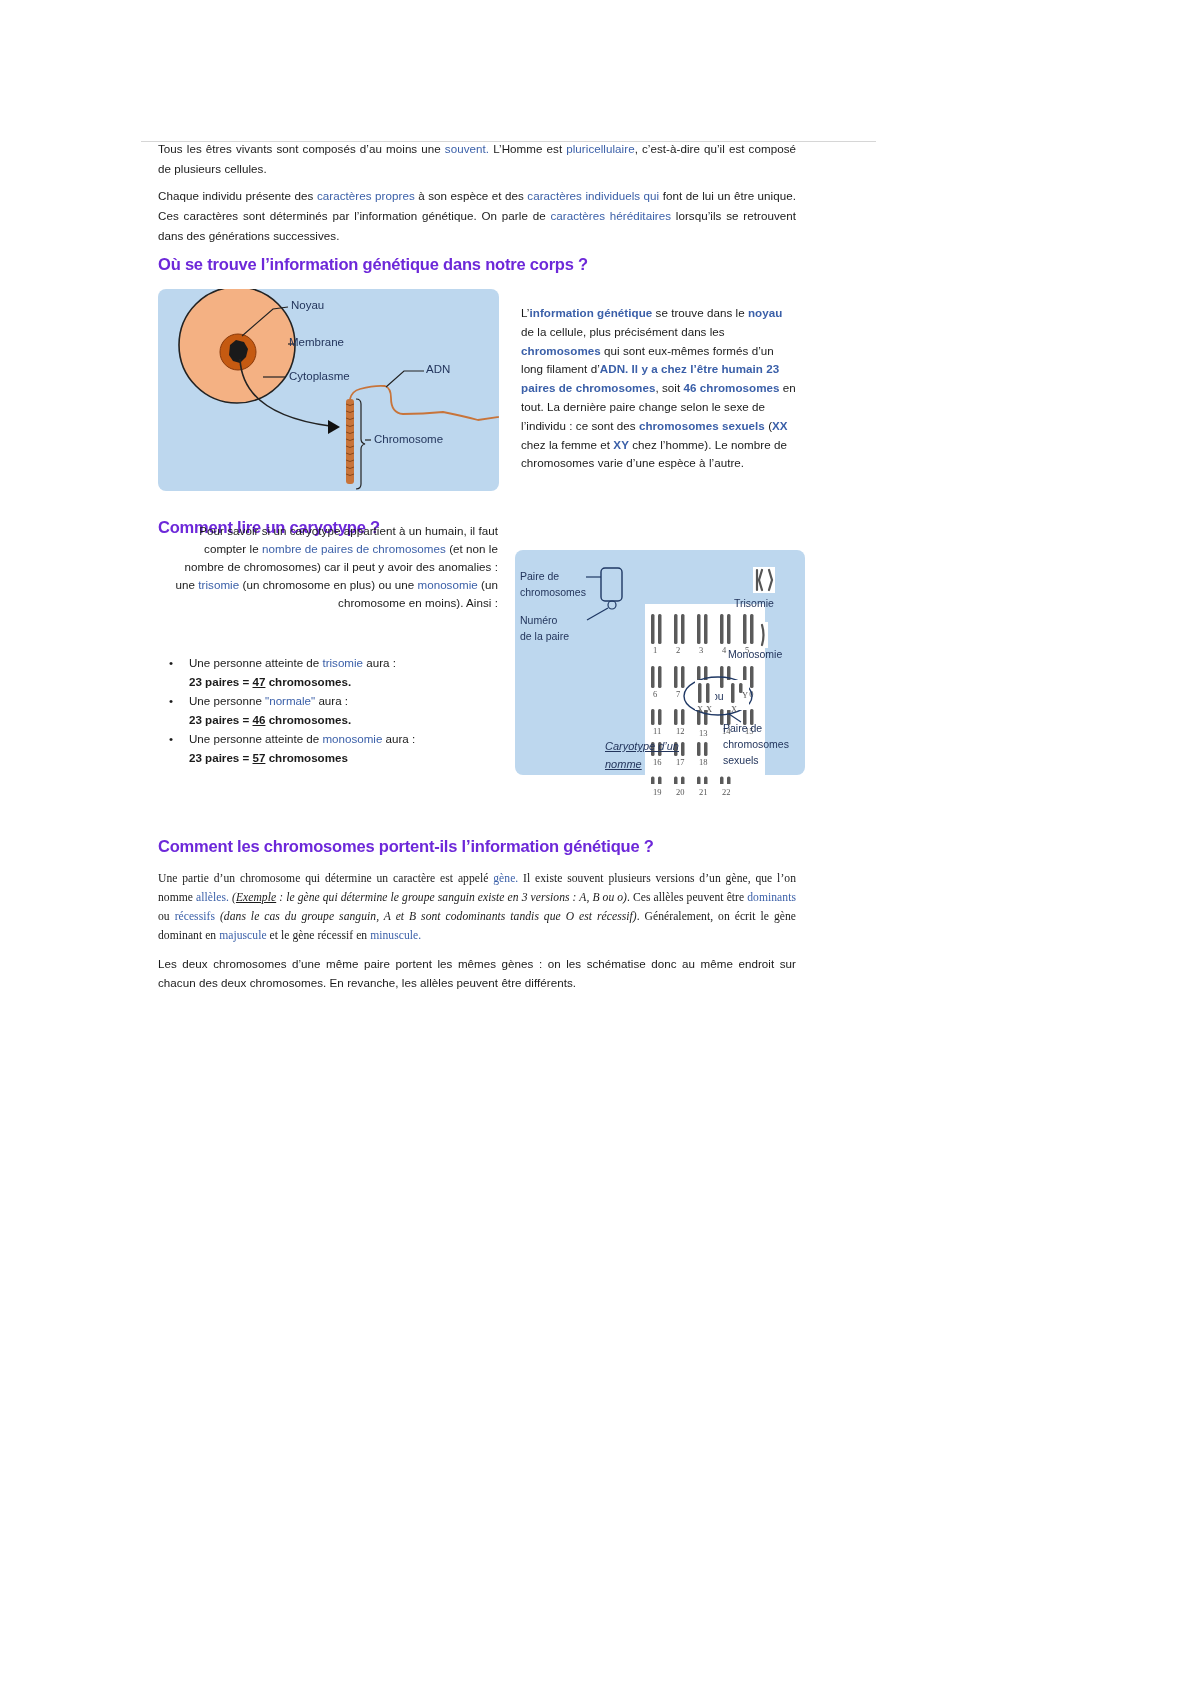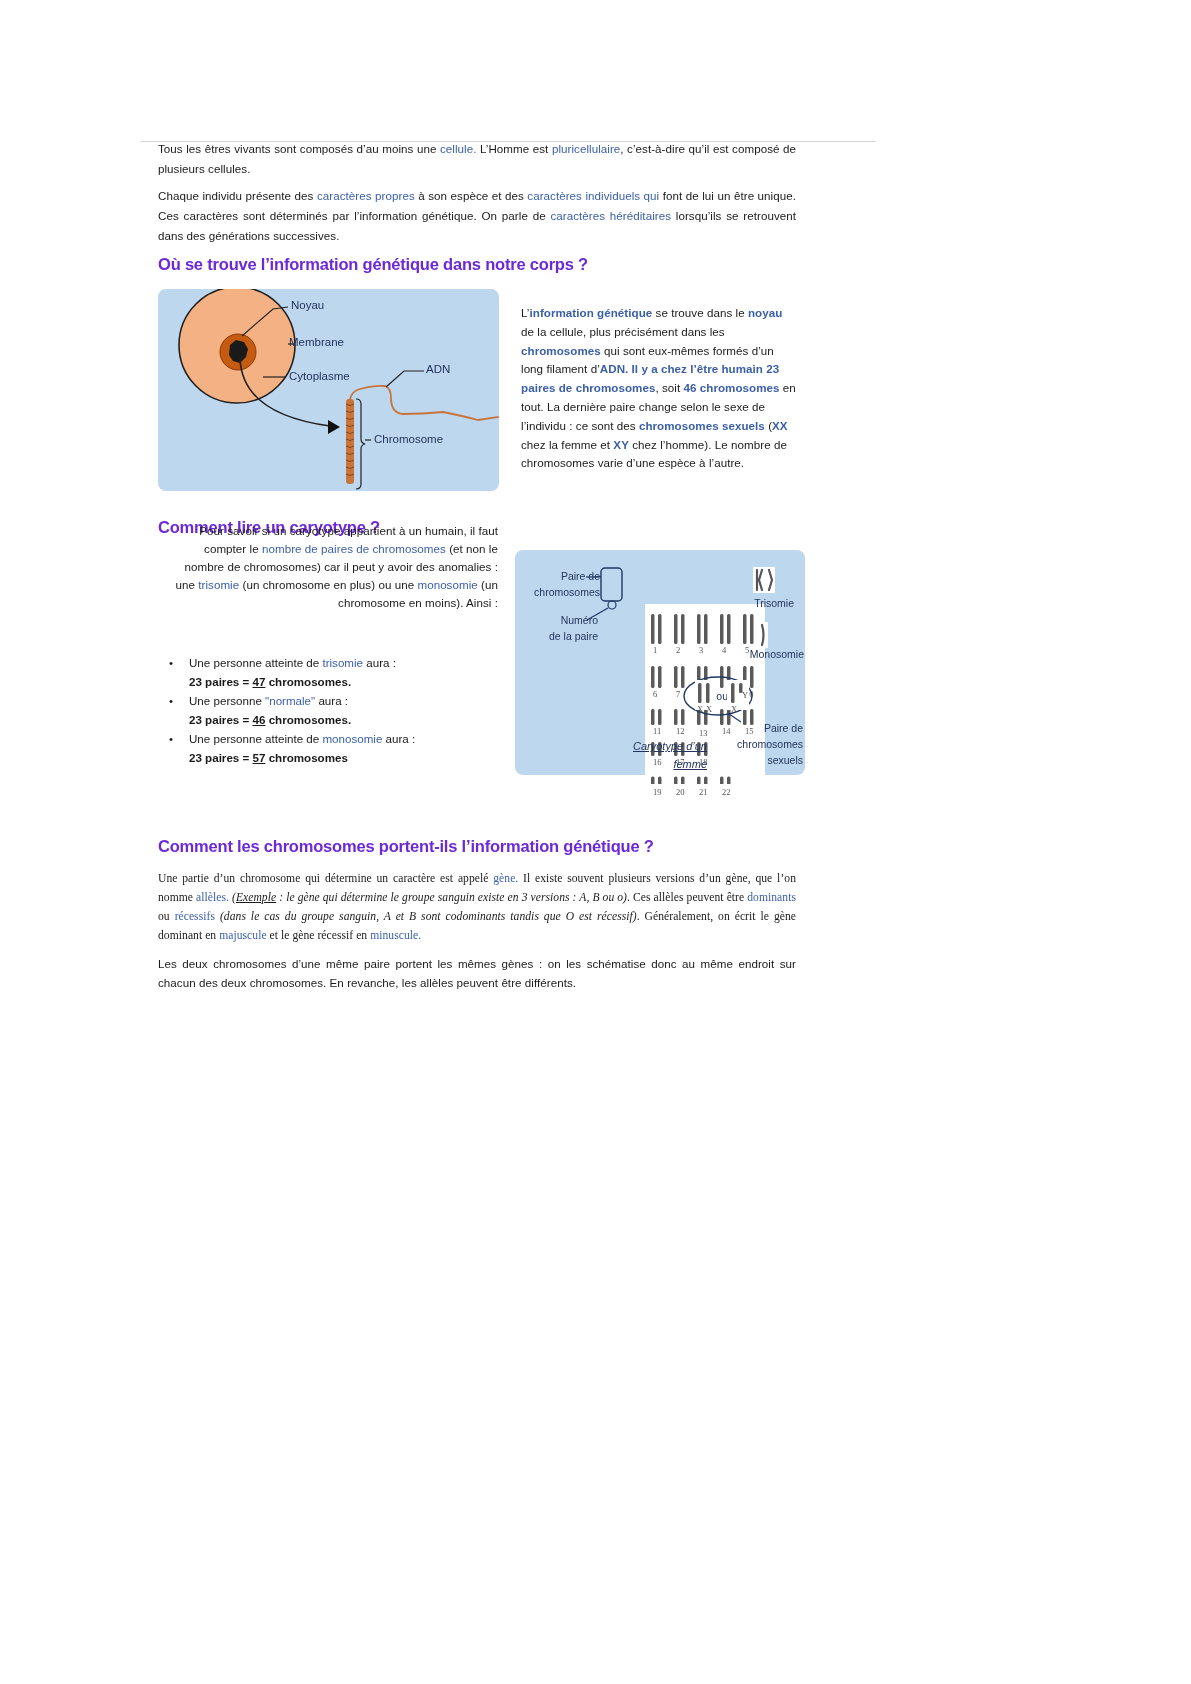--- a/index.html
+++ b/index.html
@@ -4,37 +4,37 @@
 <style>
   html, body { margin: 0; padding: 0; background: #ffffff; }
   body { width: 1191px; height: 1684px; position: relative; overflow: hidden;
          font-family: "Liberation Sans", "DejaVu Sans", sans-serif; color: #1a1a1a; }
   .rule { position: absolute; left: 141px; top: 141px; width: 735px; height: 1px; background: #d6d6d6; }
   .p { position: absolute; font-size: 11.6px; line-height: 20px; text-align: justify; letter-spacing: 0.05px; }
   .hl { color: #3a5fa8; }
   .h2 { position: absolute; font-size: 16.5px; font-weight: bold; color: #6d28d9; letter-spacing: -0.2px; }
   .box { position: absolute; background: #bdd7ee; border-radius: 8px; }
   .lbl { position: absolute; font-size: 11.5px; color: #23355c; white-space: nowrap; }
-  .lbl-c { position: absolute; font-size: 10.5px; color: #23355c; text-align: right; line-height: 16px; }
+  .lbl-c { position: absolute; font-size: 10.5px; color: #23355c; text-align: left; line-height: 16px; }
   ul.bul { position: absolute; margin: 0; padding: 0; list-style: none; font-size: 11.6px; line-height: 19px; }
   ul.bul li { position: relative; padding-left: 22px; }
   ul.bul li .dot { position: absolute; left: 2px; top: 0; }
   .u { text-decoration: underline; }
   .b { font-weight: bold; }
   .i { font-style: italic; }
   .karyo { position: absolute; left: 645px; top: 604px; width: 120px; height: 180px; background: #ffffff; }
   .num { position: absolute; font-family: "Liberation Serif", serif; font-size: 8.5px; color: #555; }
 </style>
 </head>
 <body>
 
 <div class="rule"></div>
 
 <div class="p" style="left:158px; top:139px; width:638px;">
-  <span>Tous les êtres vivants sont composés d’au moins une </span><span class="hl">cellule.</span><span> L’Homme est </span><span class="hl">pluricellulaire</span><span>, c’est-à-dire qu’il est composé de plusieurs cellules.</span>
+  <span>Tous les êtres vivants sont composés d’au moins une </span><span class="hl">souvent.</span><span> L’Homme est </span><span class="hl">pluricellulaire</span><span>, c’est-à-dire qu’il est composé de plusieurs cellules.</span>
 </div>
 <div class="p" style="left:158px; top:186px; width:638px;">
   <span>Chaque individu présente des </span><span class="hl">caractères propres</span><span> à son espèce et des </span><span class="hl">caractères individuels qui</span><span> font de lui un être unique. Ces caractères sont déterminés par l’information génétique. On parle de </span><span class="hl">caractères héréditaires</span><span> lorsqu’ils se retrouvent dans des générations successives.</span>
 </div>
 
 <div class="h2" style="left:158px; top:255px;">Où se trouve l’information génétique dans notre corps ?</div>
 
 <div class="box" style="left:158px; top:289px; width:341px; height:202px;">
   <svg width="341" height="202" style="position:absolute;left:0;top:0;">
     <circle cx="79" cy="56" r="58" fill="#f4b183" stroke="#222" stroke-width="1.6"></circle>
@@ -228,21 +228,21 @@
 <div class="lbl-c" style="left:734px; top:595px; width:60px;">Trisomie</div>
 <div class="lbl-c" style="left:728px; top:646px; width:76px;">Monosomie</div>
 <div class="lbl-c" style="left:712px; top:688px; width:16px; background:#fff;">ou</div>
 <div class="lbl-c" style="left:723px; top:720px; width:80px;">
   <div>Paire de</div>
   <div>chromosomes</div>
   <div>sexuels</div>
 </div>
 <div class="lbl-c i u" style="left:605px; top:737px; width:102px; line-height:18px; font-size:11px;">
   <div>Caryotype d’un</div>
-  <div>femme</div>
+  <div>nomme</div>
 </div>
 
 <div class="h2" style="left:158px; top:837px;">Comment les chromosomes portent-ils l’information génétique ?</div>
 
 <div class="p" style="left:158px; top:869px; width:638px; line-height:19px;font-family:Liberation Serif, serif;">
   <span>Une partie d’un chromosome qui détermine un caractère est appelé </span><span class="hl">gène.</span><span> Il existe souvent plusieurs versions d’un gène, que l’on nomme </span><span class="hl">allèles.</span><span class="i"> (</span><span class="i u">Exemple</span><span class="i"> : le gène qui détermine le groupe sanguin existe en 3 versions : A, B ou o)</span><span>. Ces allèles peuvent être </span><span class="hl">dominants</span><span> ou </span><span class="hl">récessifs</span><span class="i"> (dans le cas du groupe sanguin, A et B sont codominants tandis que O est récessif)</span><span>. Généralement, on écrit le gène dominant en </span><span class="hl">majuscule</span><span> et le gène récessif en </span><span class="hl">minuscule.</span>
 </div>
 <div class="p" style="left:158px; top:954px; width:638px; line-height:19px;">Les deux chromosomes d’une même paire portent les mêmes gènes : on les schématise donc au même endroit sur chacun des deux chromosomes. En revanche, les allèles peuvent être différents.</div>
 
 <svg width="70" height="40" style="position: absolute; left: 693px; top: 676px;">

